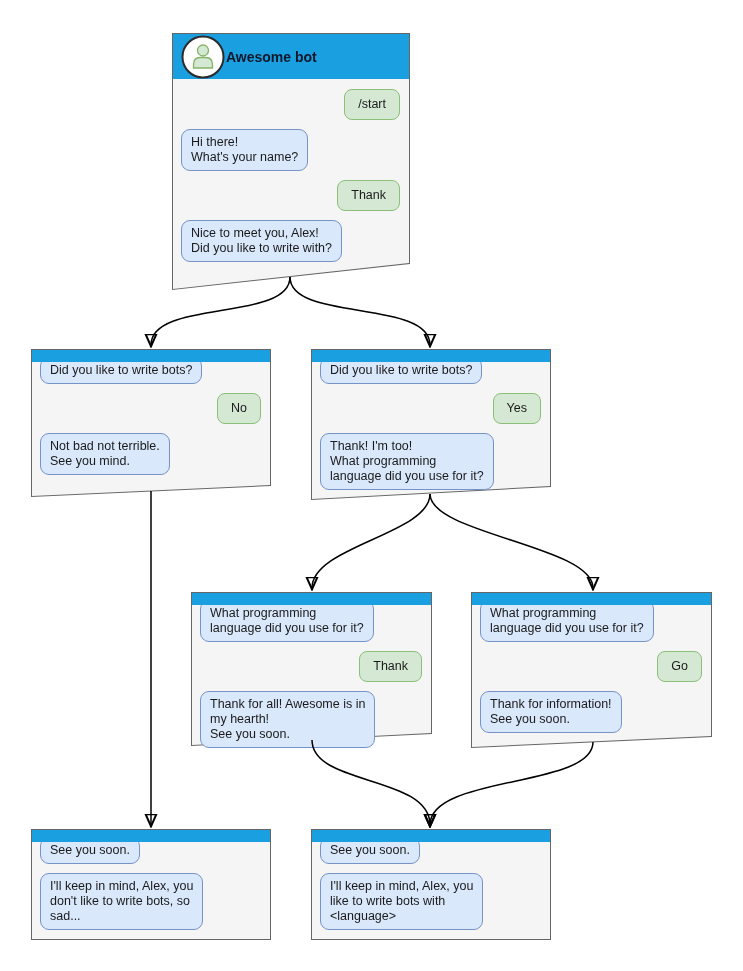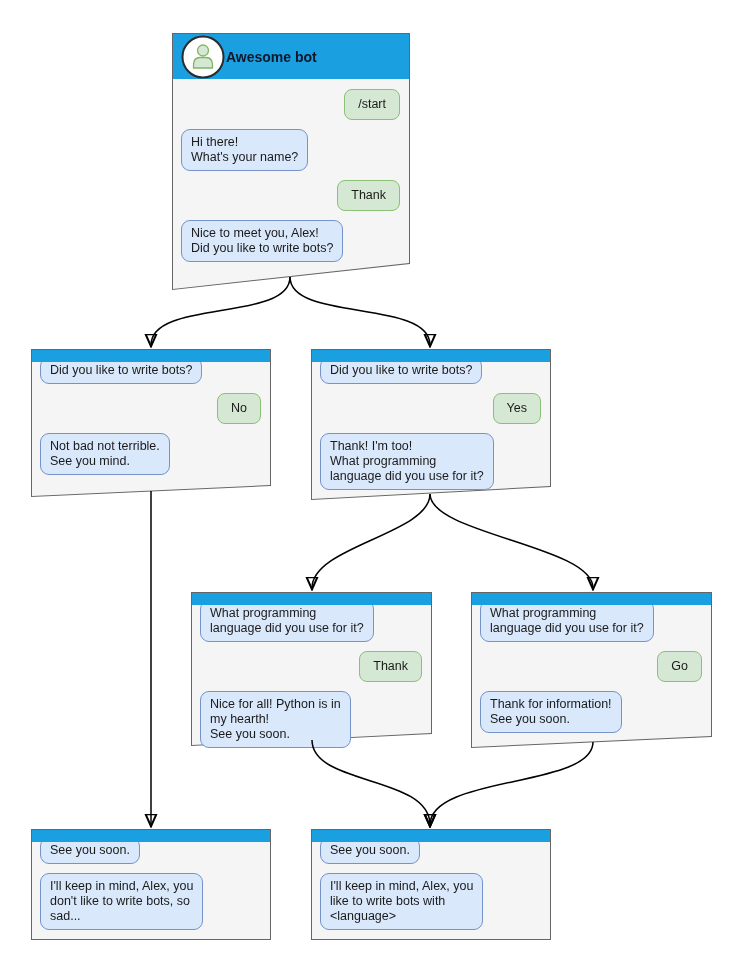--- a/index.html
+++ b/index.html
@@ -63,21 +63,21 @@
 
   <div class="win w1">
     <div class="frame"></div>
     <div class="bg"></div>
     <div class="body">
         <div class="bubble user">/start</div>
         <div class="bubble bot">Hi there!
 What's your name?</div>
         <div class="bubble user">Thank</div>
         <div class="bubble bot">Nice to meet you, Alex!
-Did you like to write bots?</div>
+Did you like to write with?</div>
       </div>
     <div class="header">
       <svg class="avatar" width="44" height="44" viewBox="0 0 44 44">
         <circle cx="22" cy="22" r="20.5" fill="#ffffff" stroke="#2b2b2b" stroke-width="2"></circle>
         <circle cx="22" cy="15.5" r="5.5" fill="#D5E8D4" stroke="#82B366" stroke-width="1.3"></circle>
         <path d="M12.5,33 L12.5,30 Q12.5,22.5 19,22.5 L25,22.5 Q31.5,22.5 31.5,30 L31.5,33 Z" fill="#D5E8D4" stroke="#82B366" stroke-width="1.3"></path>
       </svg>
       <span class="win-title">Awesome bot</span>
     </div>
   </div>
@@ -107,21 +107,21 @@
     <div class="header"></div>
   </div>
 
   <div class="win w4 tuck">
     <div class="frame"></div>
     <div class="bg"></div>
     <div class="body">
         <div class="bubble bot">What programming
 language did you use for it?</div>
         <div class="bubble user">Thank</div>
-        <div class="bubble bot">Nice for all! Python is in
+        <div class="bubble bot">Thank for all! Awesome is in
 my hearth!
 See you soon.</div>
       </div>
     <div class="header"></div>
   </div>
 
   <div class="win w5 tuck">
     <div class="frame"></div>
     <div class="bg"></div>
     <div class="body">

